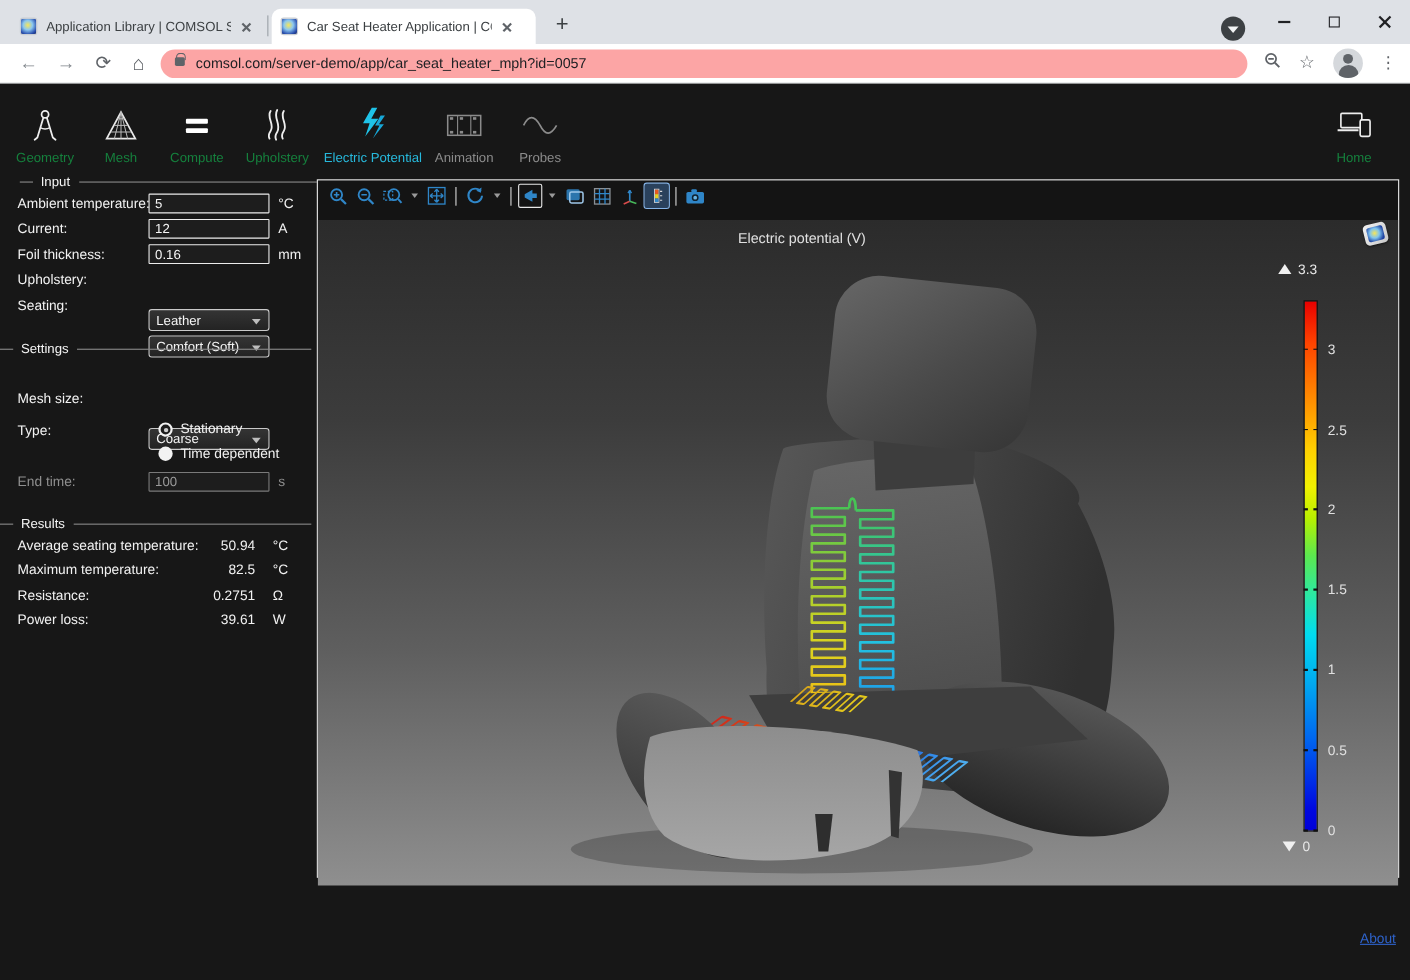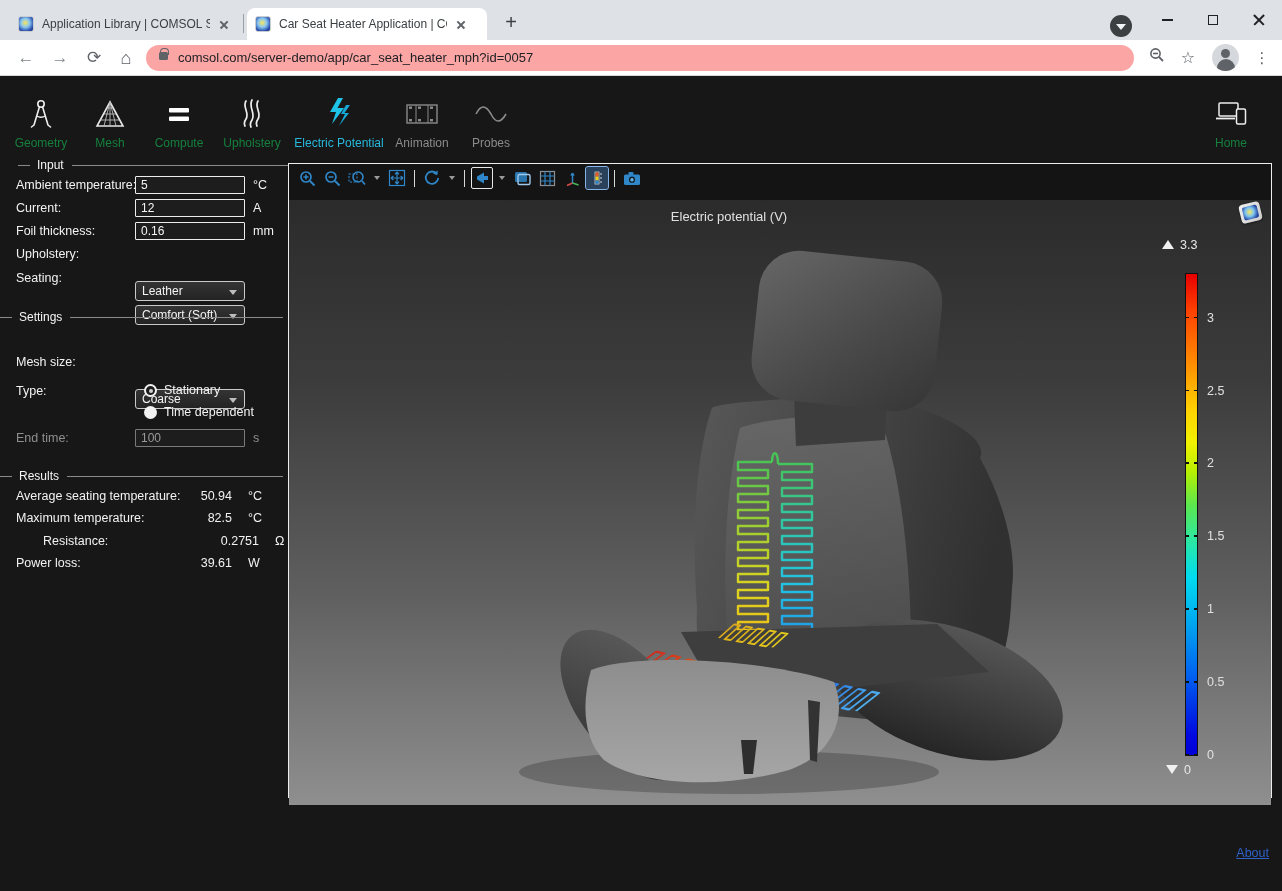--- a/index.html
+++ b/index.html
@@ -316,21 +316,21 @@
   <div class="rrow" style="top:413px;">
     <span class="rlab">Average seating temperature:</span>
     <span class="rval">50.94</span>
     <span class="runit">°C</span>
   </div>
   <div class="rrow" style="top:435px;">
     <span class="rlab">Maximum temperature:</span>
     <span class="rval">82.5</span>
     <span class="runit">°C</span>
   </div>
-  <div class="rrow" style="top:458px;margin-left:27px;">
+  <div class="rrow" style="top:458px;">
     <span class="rlab">Resistance:</span>
     <span class="rval">0.2751</span>
     <span class="runit">Ω</span>
   </div>
   <div class="rrow" style="top:480px;">
     <span class="rlab">Power loss:</span>
     <span class="rval">39.61</span>
     <span class="runit">W</span>
   </div>
 

